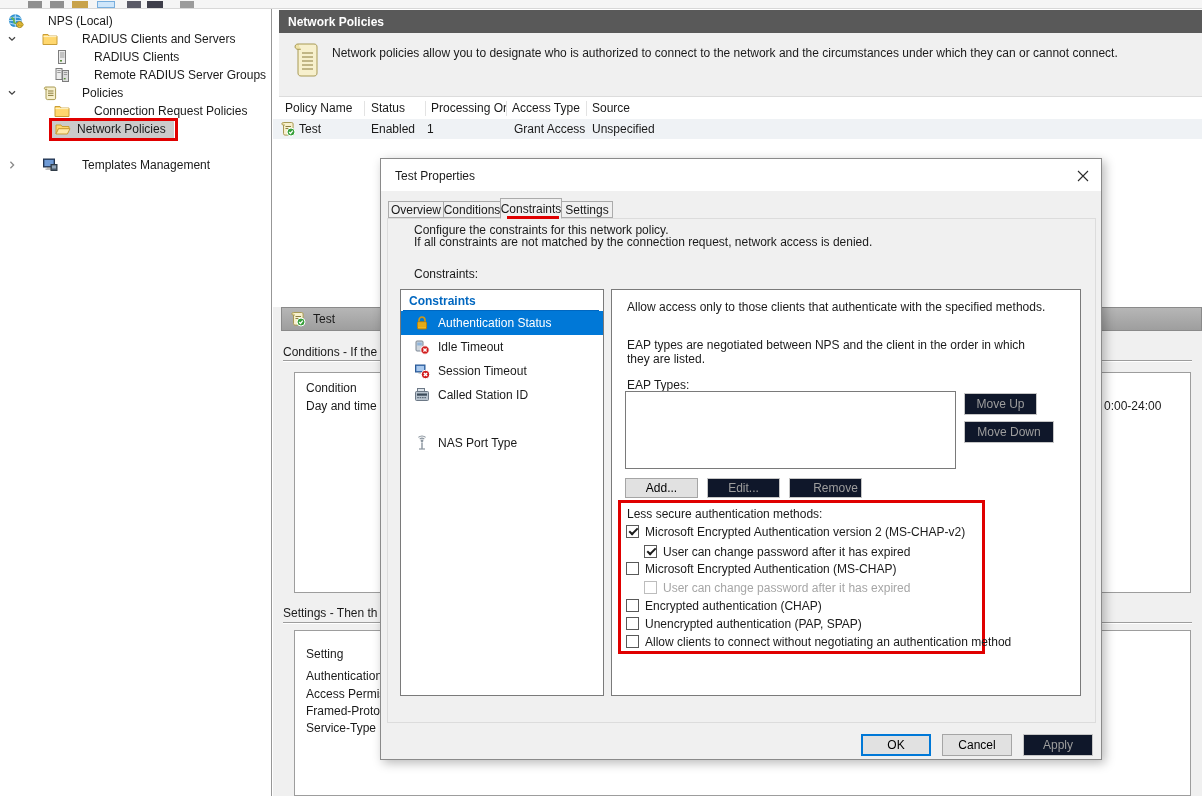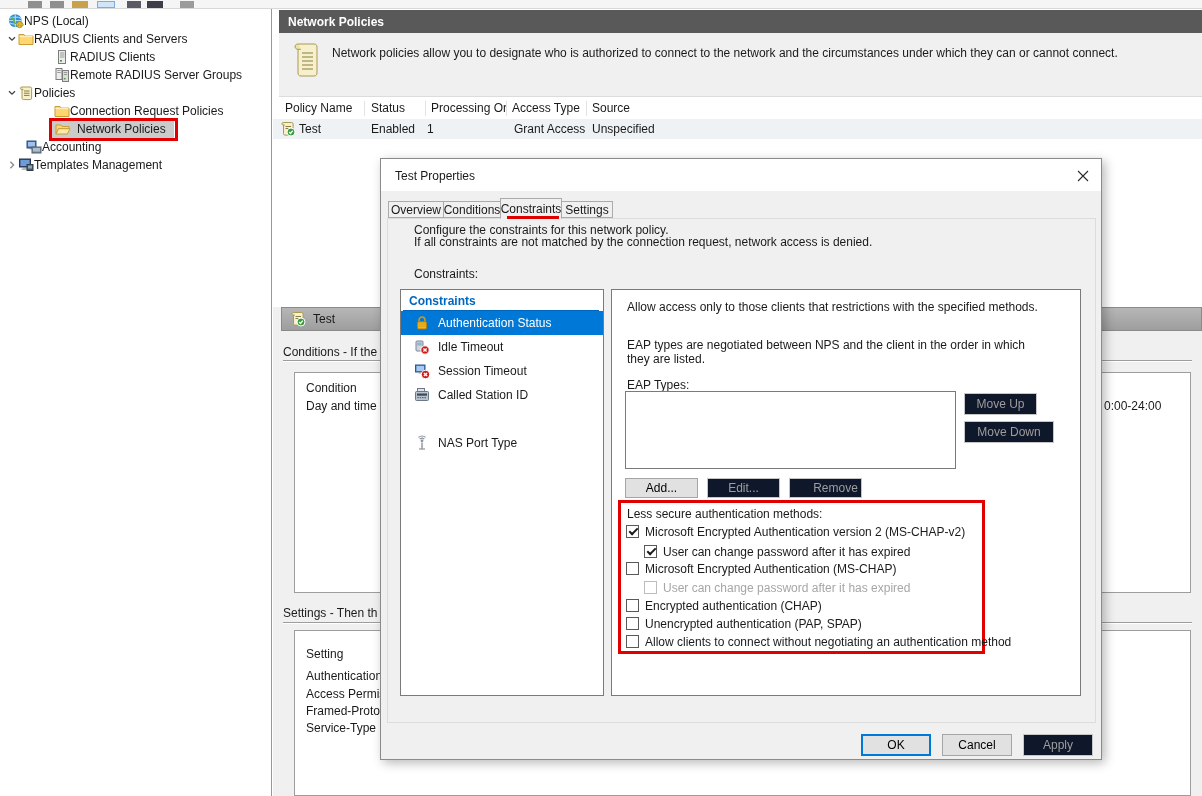--- a/index.html
+++ b/index.html
@@ -14,21 +14,21 @@
   #toolbar { left:0; top:0; width:1202px; height:9px; background:#f5f5f5; border-bottom:1px solid #d8d8d8; }
   .tstub { position:absolute; top:1px; height:7px; width:14px; }
   #ts1{left:28px;background:#8f8f8f} #ts2{left:50px;background:#8f8f8f}
   #ts3{left:72px;width:16px;background:#c8a24a}
   #ts4{left:97px;width:18px;background:#cfe6fa;border:1px solid #78aedd}
   #ts5{left:127px;background:#5a5a66} #ts6{left:147px;width:16px;background:#3e3e4a}
   #ts7{left:180px;background:#9b9b9b}
 
   
   #tree { left:0; top:9px; width:272px; height:787px; background:#fff; border-right:1px solid #979797; }
-  .titem { position:absolute; left:0; width:100%; height:19px; display:flex; align-items:center; gap:0; cursor:default; }
+  .titem { position:absolute; left:0; width:100%; height:19px; display:flex; align-items:center; gap:24px; cursor:default; }
   .titem .chev { width:12px; height:12px; flex:none; display:flex; align-items:center; justify-content:center; }
   .ticon { width:16px; height:16px; flex:none; display:inline-flex; }
   .ticon svg { width:16px; height:16px; }
   #ti0{top:2px;  padding-left:8px;}
   #ti1{top:20px; padding-left:6px;}
   #ti2{top:38px; padding-left:54px;}
   #ti3{top:56px; padding-left:54px;}
   #ti4{top:74px; padding-left:6px;}
   #ti5{top:92px; padding-left:54px;}
   #ti6{top:110px;padding-left:52px;}
@@ -229,32 +229,20 @@
       <span class="selwrap">
         <span class="ticon">
             <svg viewBox="0 0 16 16">
               <path d="M1 4h5l1 1.5h7v2.2H3.5L1 13z" fill="#ffd76e" stroke="#c99e37"></path>
               <path d="M3.5 7.7H15L12.4 13H1z" fill="#ffe9a8" stroke="#c99e37"></path>
             </svg>
           </span>
         <span>Network Policies</span>
       </span>
     </div>
-    <div class="titem" id="ti7">
-      <span class="ticon">
-          <svg viewBox="0 0 16 16">
-            <rect x="1" y="2" width="9" height="7" fill="#3f6fb5" stroke="#2c4f85"></rect>
-            <rect x="2" y="3" width="7" height="4.5" fill="#9fc2ea"></rect>
-            <rect x="3.5" y="9" width="4" height="1.3" fill="#8a8a8a"></rect>
-            <rect x="6" y="8" width="9" height="6" fill="#7d8da0" stroke="#55606e"></rect>
-            <rect x="7" y="9" width="7" height="3.5" fill="#aebecd"></rect>
-          </svg>
-        </span>
-      <span>Accounting</span>
-    </div>
     <div class="titem" id="ti8">
       <span class="chev">
           <svg viewBox="0 0 10 10" width="10" height="10">
             <path d="M3.4 1.8l3.2 3.2-3.2 3.2" stroke="#8a8a8a" fill="none" stroke-width="1.3"></path>
           </svg>
         </span>
       <span class="ticon">
           <svg viewBox="0 0 16 16">
             <rect x="1.5" y="2" width="11" height="8" fill="#35507d" stroke="#22344f"></rect>
             <rect x="2.5" y="3" width="9" height="6" fill="#6f9bd6"></rect>
@@ -438,21 +426,21 @@
               <path d="M5 14h6" stroke="#8a949e" stroke-width="1.2"></path>
               <circle cx="8" cy="5.8" r="1.4" fill="#8a949e"></circle>
               <path d="M4.4 2.4c2-1.9 5.2-1.9 7.2 0M5.7 4.2c1.3-1.2 3.3-1.2 4.6 0" stroke="#8a949e" fill="none" stroke-width="1.1"></path>
             </svg>
           </span>
         <span>NAS Port Type</span>
       </div>
     </div>
 
     <div id="rp">
-      <div class="rptxt" id="rp-line1">Allow access only to those clients that restrictions with the specified methods.</div>
+      <div class="rptxt" id="rp-line1">Allow access only to those clients that authenticate with the specified methods.</div>
       <div class="rptxt" id="rp-line2">EAP types are negotiated between NPS and the client in the order in which they are listed.</div>
       <div class="rptxt" id="rp-eap-label">EAP Types:</div>
       <div id="eap-box"></div>
       <div class="btn disabled" id="btn-moveup">Move Up</div>
       <div class="btn disabled" id="btn-movedown">Move Down</div>
       <div class="btn" id="btn-add">Add...</div>
       <div class="btn disabled" id="btn-edit">Edit...</div>
       <div class="btn disabled" id="btn-remove">Remove</div>
 
       <div id="redbox-auth"></div>

